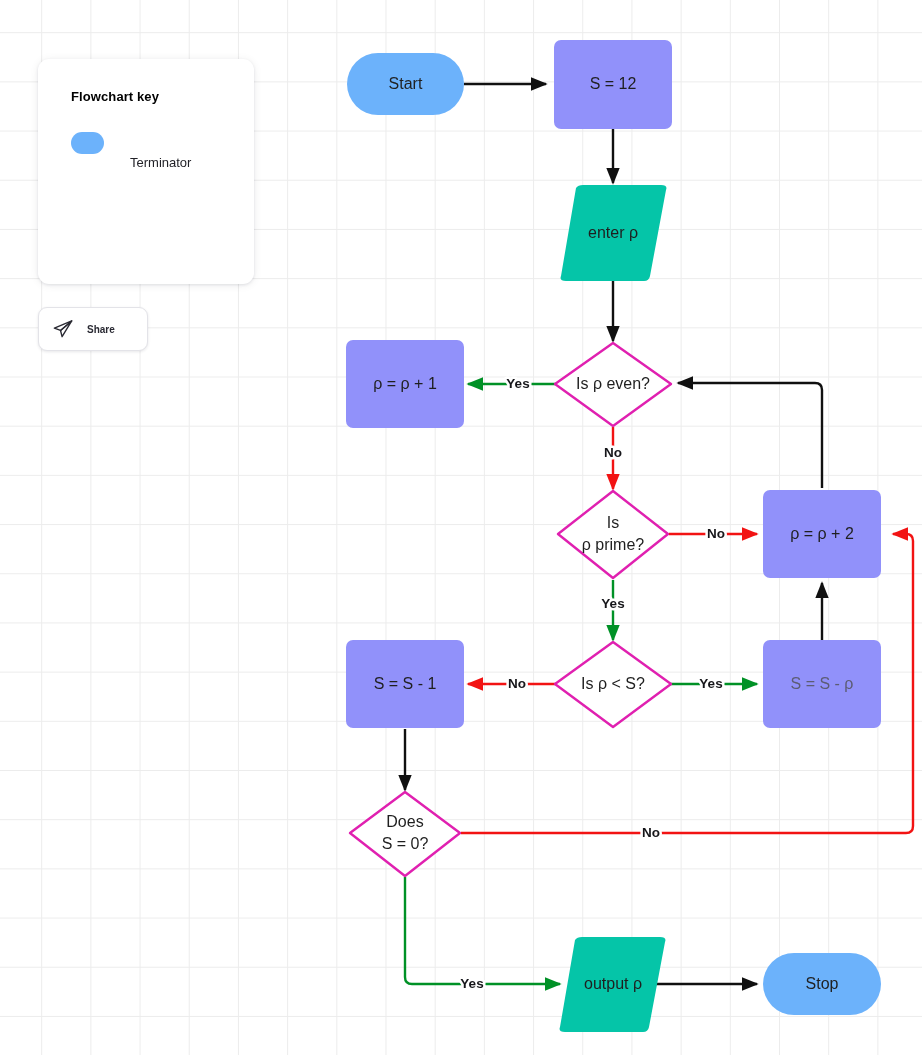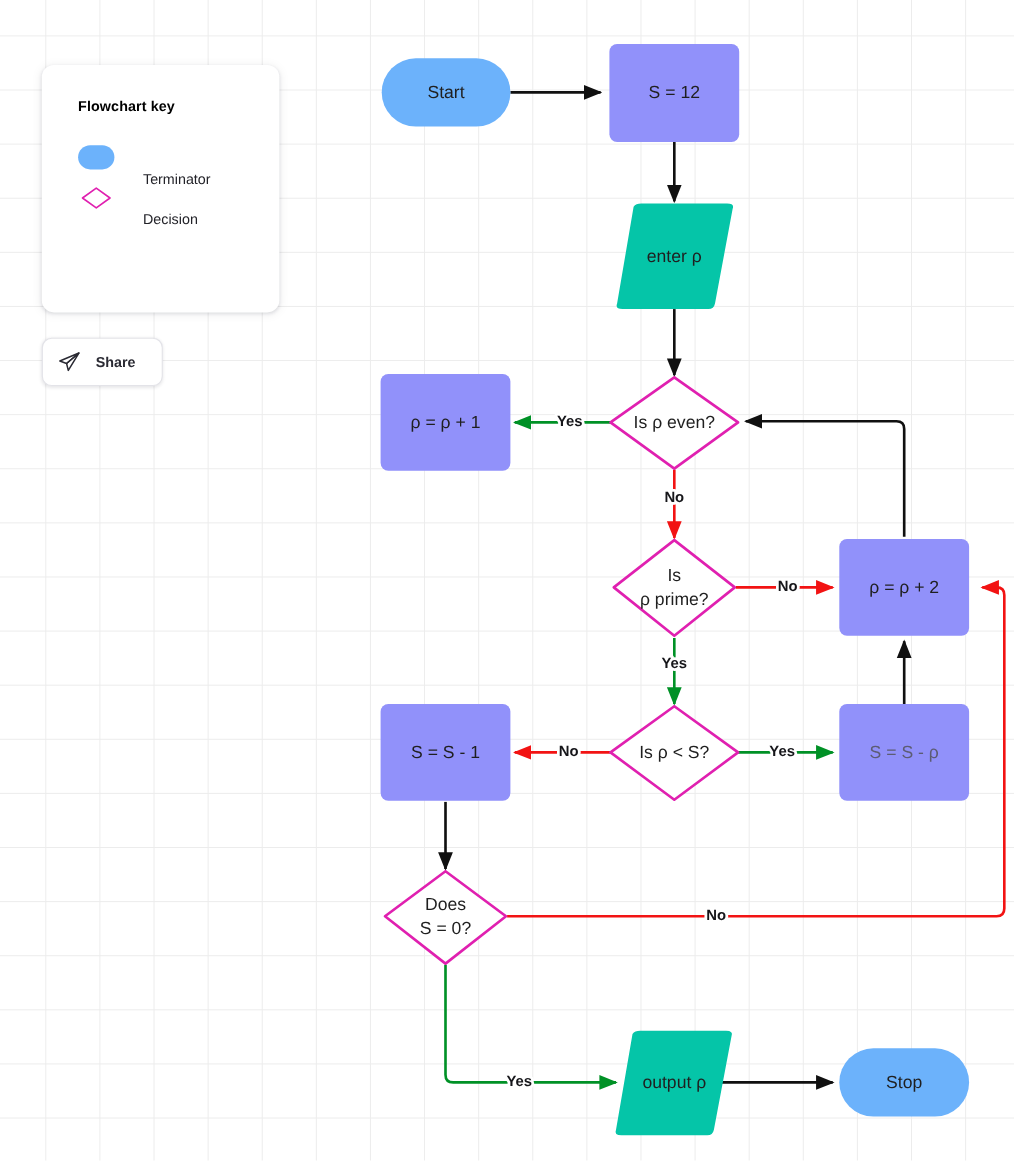--- a/index.html
+++ b/index.html
@@ -111,21 +111,21 @@
     box-shadow: 0 1px 3px rgba(16,24,40,.10);
     box-sizing: border-box;
     display: flex;
     align-items: center;
     padding-left: 13px;
     cursor: pointer;
   }
   #share .plane { width: 22px; height: 22px; flex: 0 0 auto; }
   #share .share-text {
     margin-left: 13px;
-    font-size: 13px;
+    font-size: 10px;
     font-weight: bold;
     color: #2a2a33;
   }
 </style>
 </head>
 <body>
 
 <div id="canvas"></div>
 
 <svg id="diagram" viewBox="0 0 922 1055" xmlns="http://www.w3.org/2000/svg">
@@ -258,28 +258,20 @@
 <div id="legend">
   <div class="title">Flowchart key</div>
 
   <div class="legend-row">
     <div class="legend-swatch sw-terminator"></div>
     <div class="legend-label">Terminator</div>
   </div>
 
 
 
-  <div class="legend-row">
-    <div class="legend-swatch">
-      <svg width="33" height="22" viewBox="0 0 33 22">
-        <path d="M16.5,2 L29,11 L16.5,20 L4,11 Z" fill="#ffffff" stroke="#e020b0" stroke-width="1.5" stroke-linejoin="round"></path>
-      </svg>
-    </div>
-    <div class="legend-label">Decision</div>
-  </div>
 </div>
 
 <div id="share">
   <span class="plane">
     <svg width="22" height="22" viewBox="0 0 24 24" fill="none" stroke="#2a2a33" stroke-width="1.5" stroke-linejoin="round" stroke-linecap="round">
       <path d="M21.5 3.2 L2.6 11.1 L9.3 13.6 L21.5 3.2 Z"></path>
       <path d="M21.5 3.2 L9.3 13.6 L11.0 20.4 L21.5 3.2 Z"></path>
     </svg>
   </span>
   <span class="share-text">Share</span>

